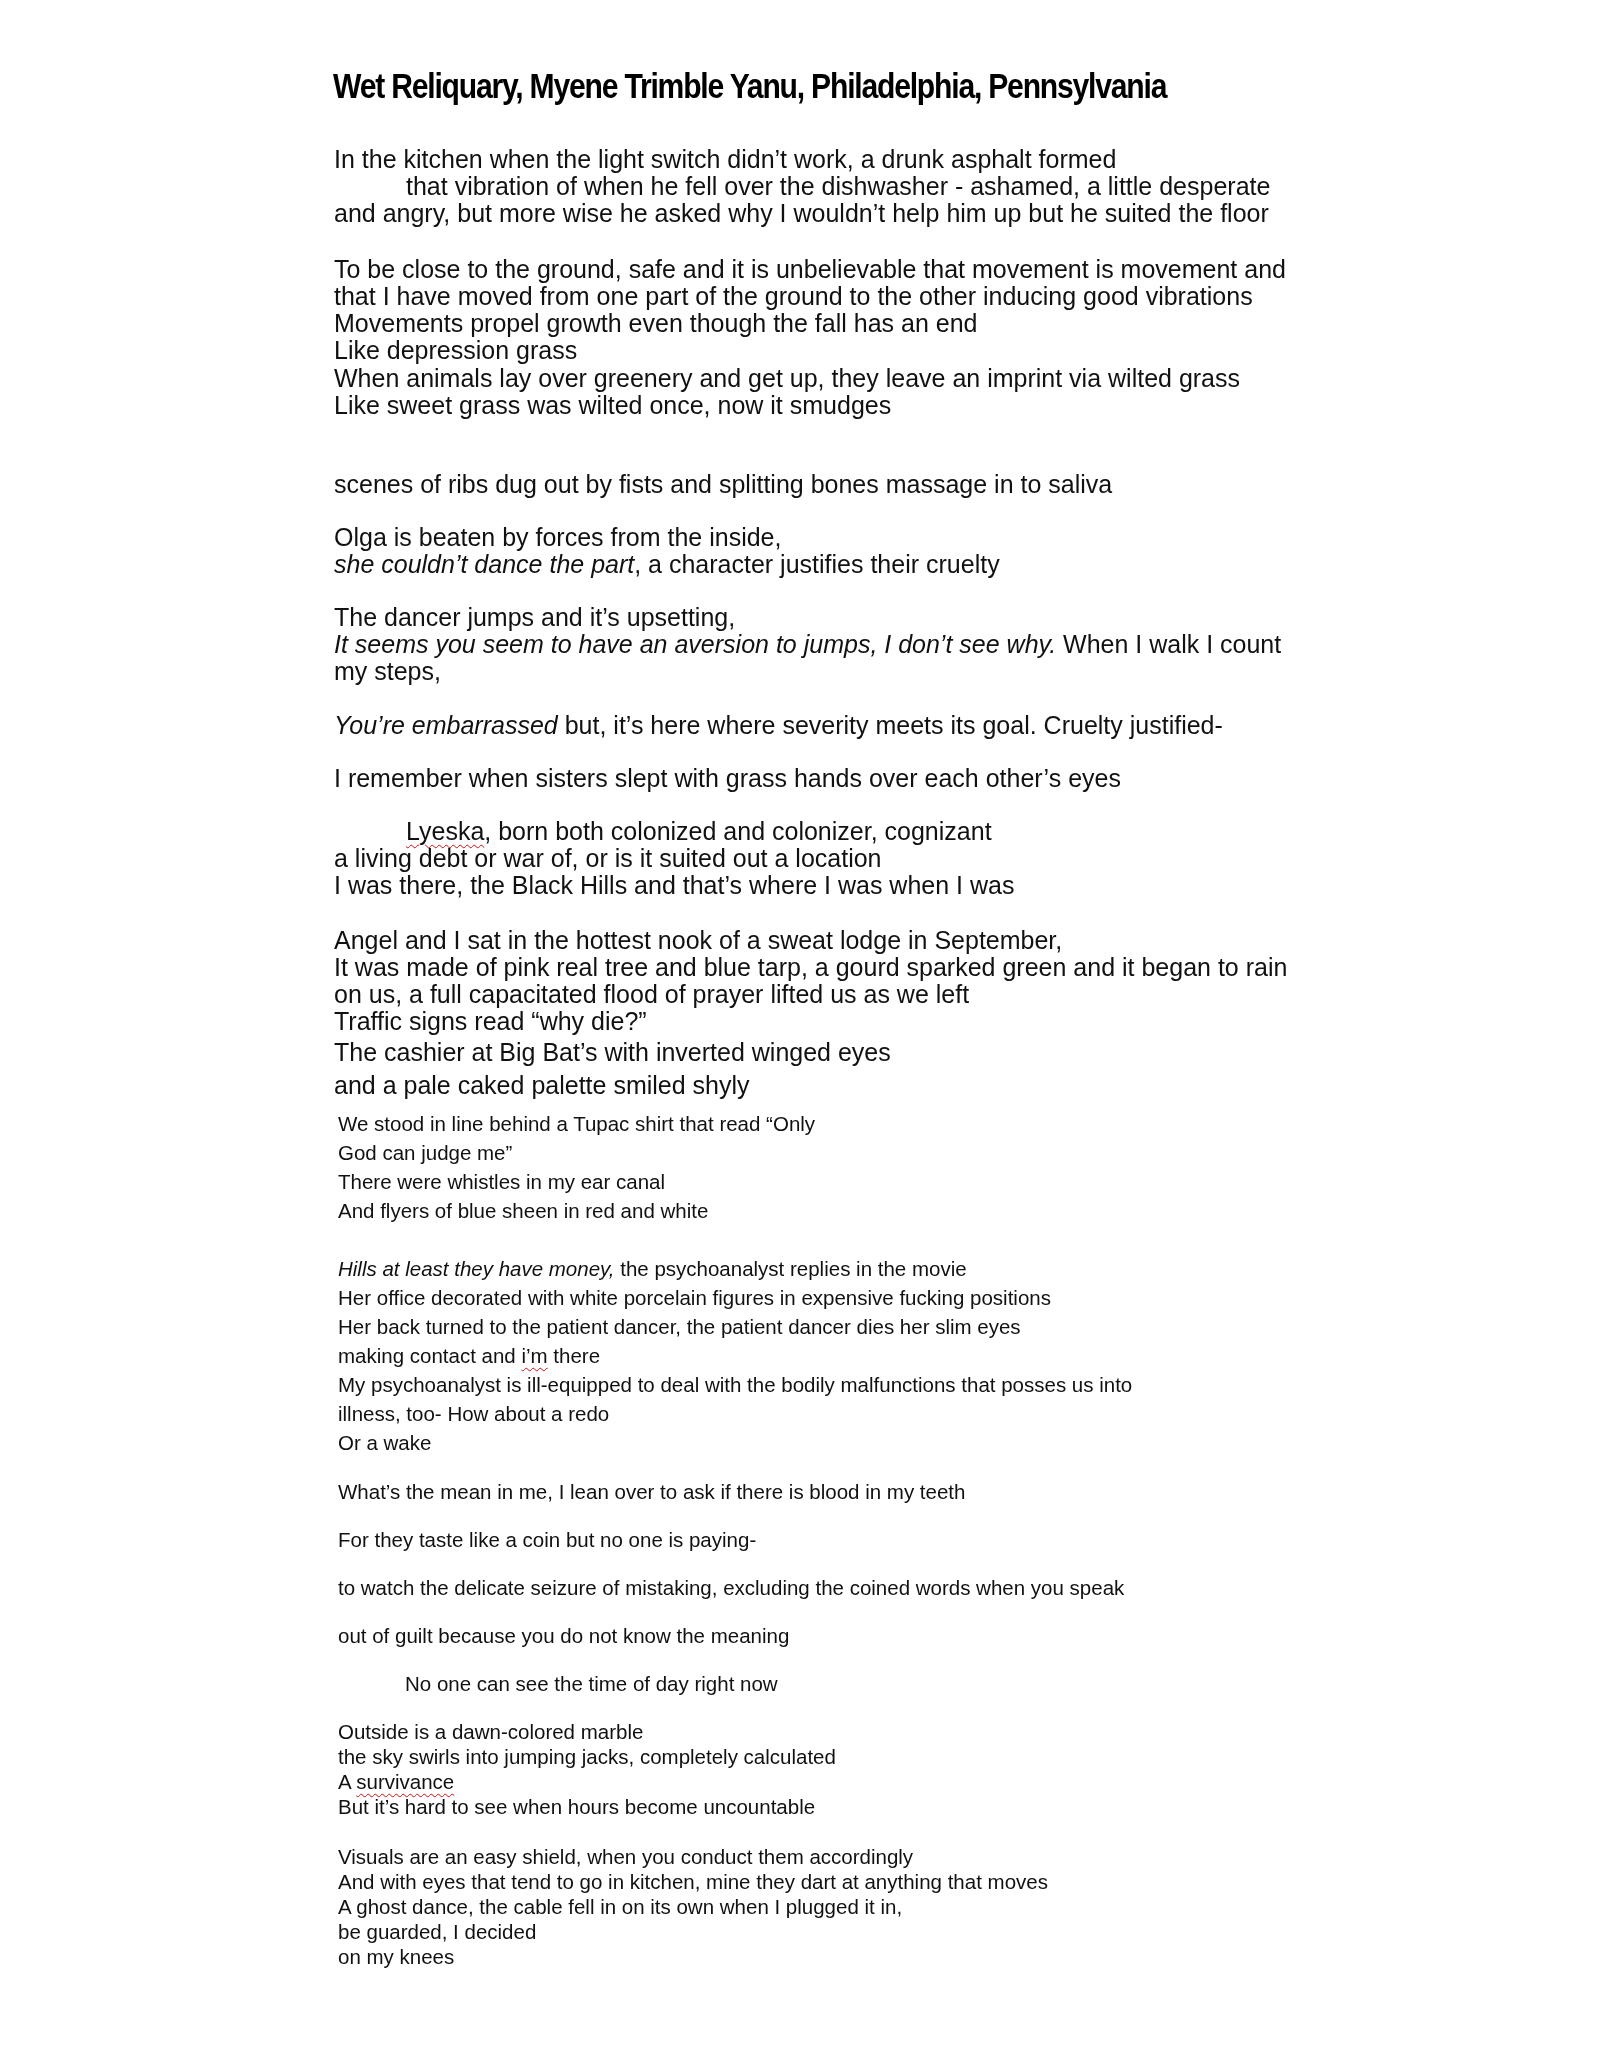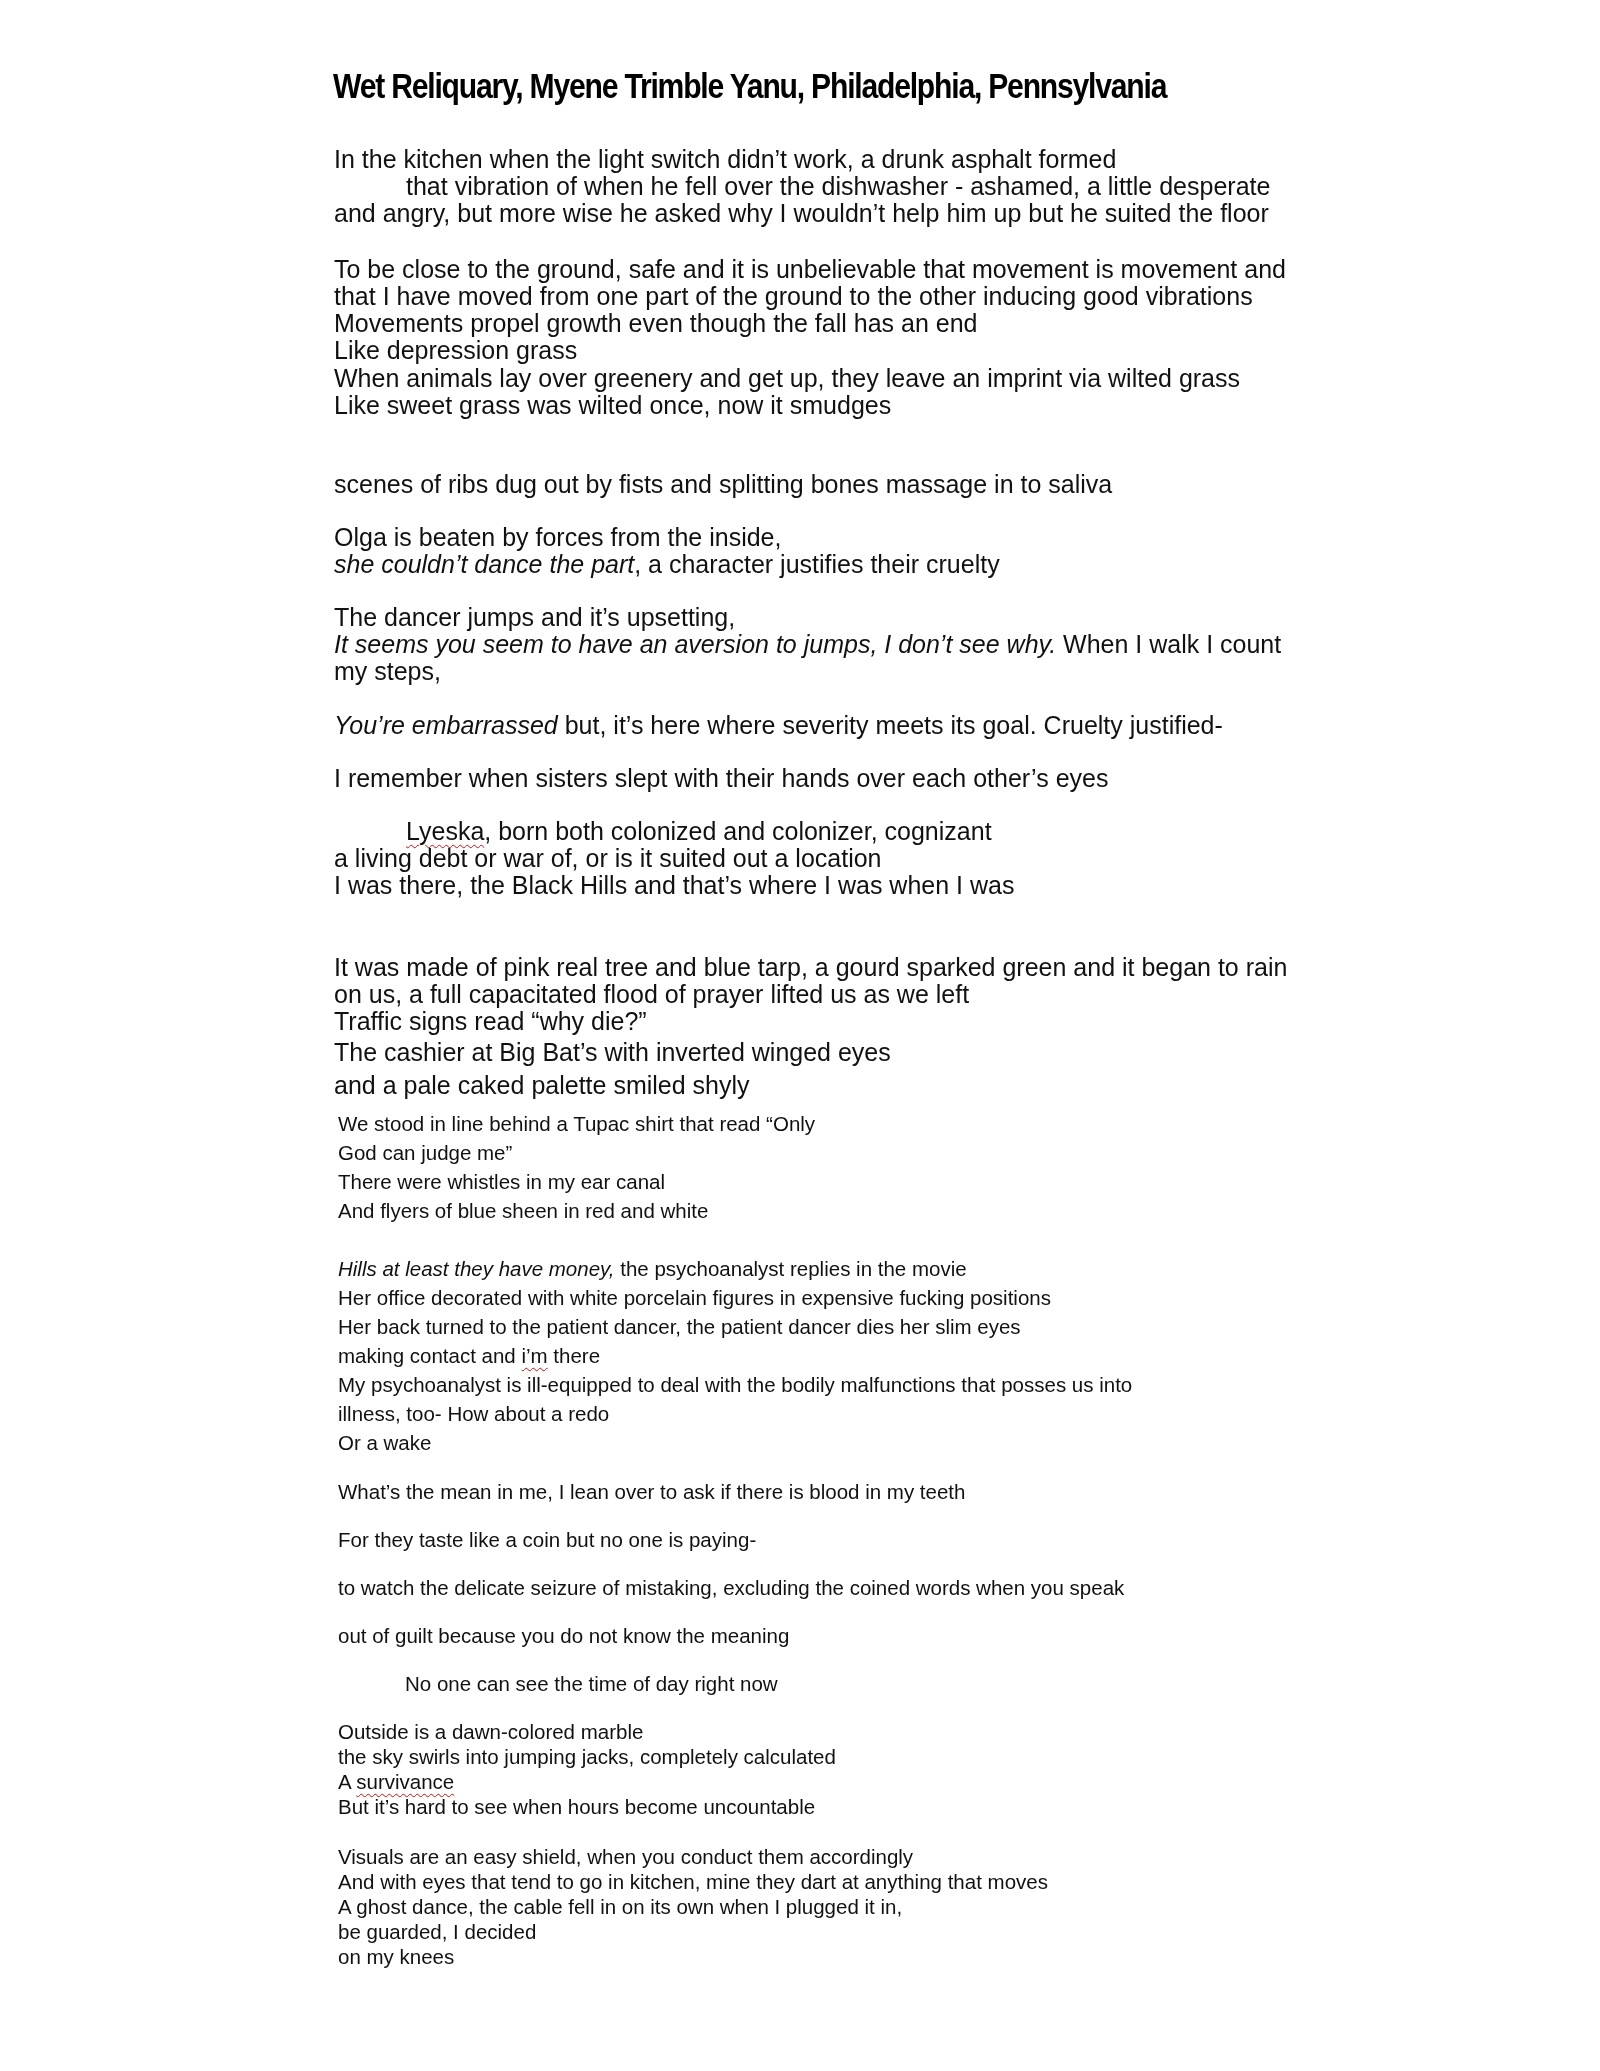--- a/index.html
+++ b/index.html
@@ -41,26 +41,27 @@
 
   <div class="line l1" style="top:525px">Olga is beaten by forces from the inside,</div>
   <div class="line l1" style="top:552px"><em>she couldn’t dance the part</em><span>, a character justifies their cruelty</span></div>
 
   <div class="line l1" style="top:605px">The dancer jumps and it’s upsetting,</div>
   <div class="line l1" style="top:632px"><em>It seems you seem to have an aversion to jumps, I don’t see why.</em><span> When I walk I count</span></div>
   <div class="line l1" style="top:659px">my steps,</div>
 
   <div class="line l1" style="top:713px"><em>You’re embarrassed</em><span> but, it’s here where severity meets its goal. Cruelty justified-</span></div>
 
-  <div class="line l1" style="top:766px">I remember when sisters slept with their hands over each other’s eyes</div>
+  <div class="line l1" style="top:766px">I remember when sisters slept with grass hands over each other’s eyes</div>
 
   <div class="line l1 ind1" style="top:819px"><span class="squiggle">Lyeska</span><span>, born both colonized and colonizer, cognizant</span></div>
   <div class="line l1" style="top:846px">a living debt or war of, or is it suited out a location</div>
   <div class="line l1" style="top:873px">I was there, the Black Hills and that’s where I was when I was</div>
 
+  <div class="line l1" style="top:928px">Angel and I sat in the hottest nook of a sweat lodge in September,</div>
   <div class="line l1" style="top:955px">It was made of pink real tree and blue tarp, a gourd sparked green and it began to rain</div>
   <div class="line l1" style="top:982px">on us, a full capacitated flood of prayer lifted us as we left</div>
   <div class="line l1" style="top:1009px">Traffic signs read “why die?”</div>
   <div class="line l1" style="top:1040px">The cashier at Big Bat’s with inverted winged eyes</div>
   <div class="line l1" style="top:1073px">and a pale caked palette smiled shyly</div>
 
   <div class="line l2" style="top:1114px">We stood in line behind a Tupac shirt that read “Only</div>
   <div class="line l2" style="top:1143px">God can judge me”</div>
   <div class="line l2" style="top:1172px">There were whistles in my ear canal</div>
   <div class="line l2" style="top:1201px">And flyers of blue sheen in red and white</div>

